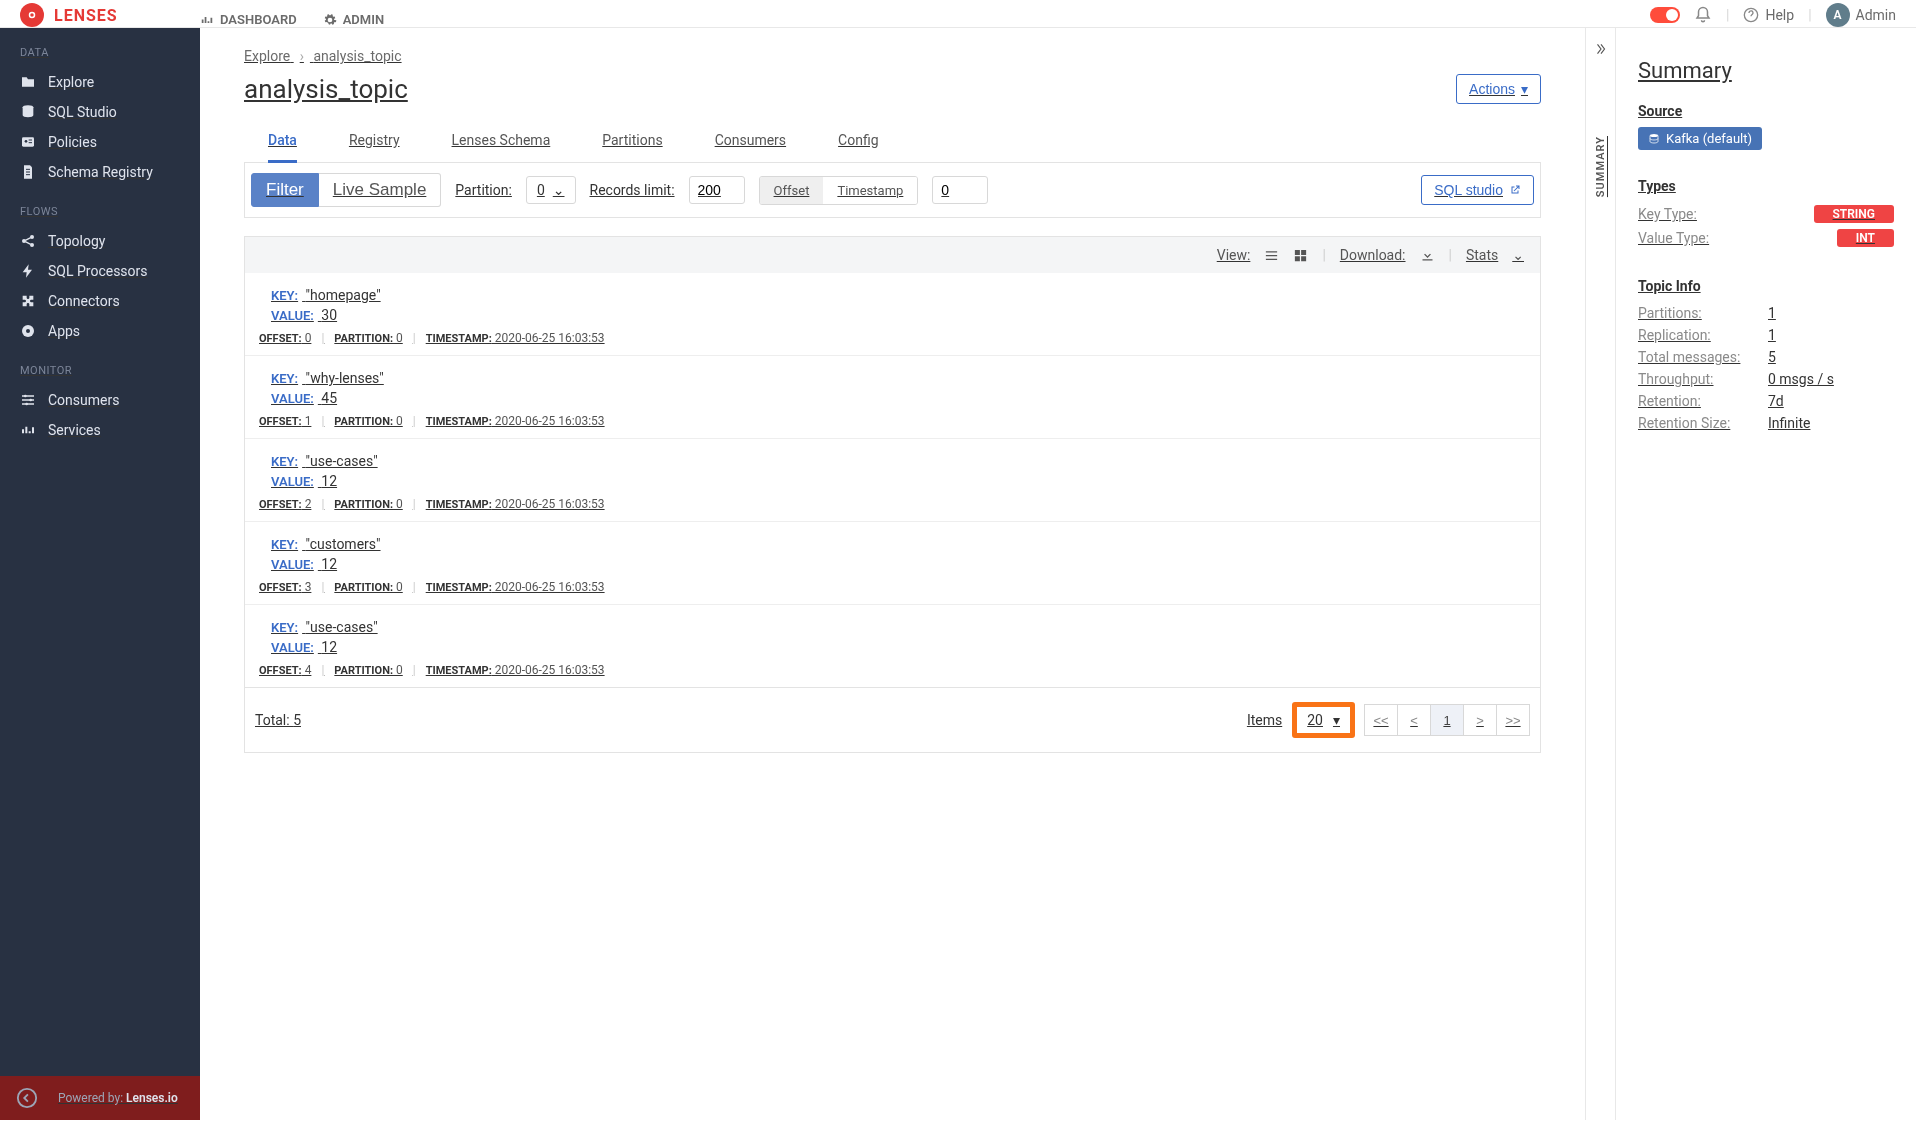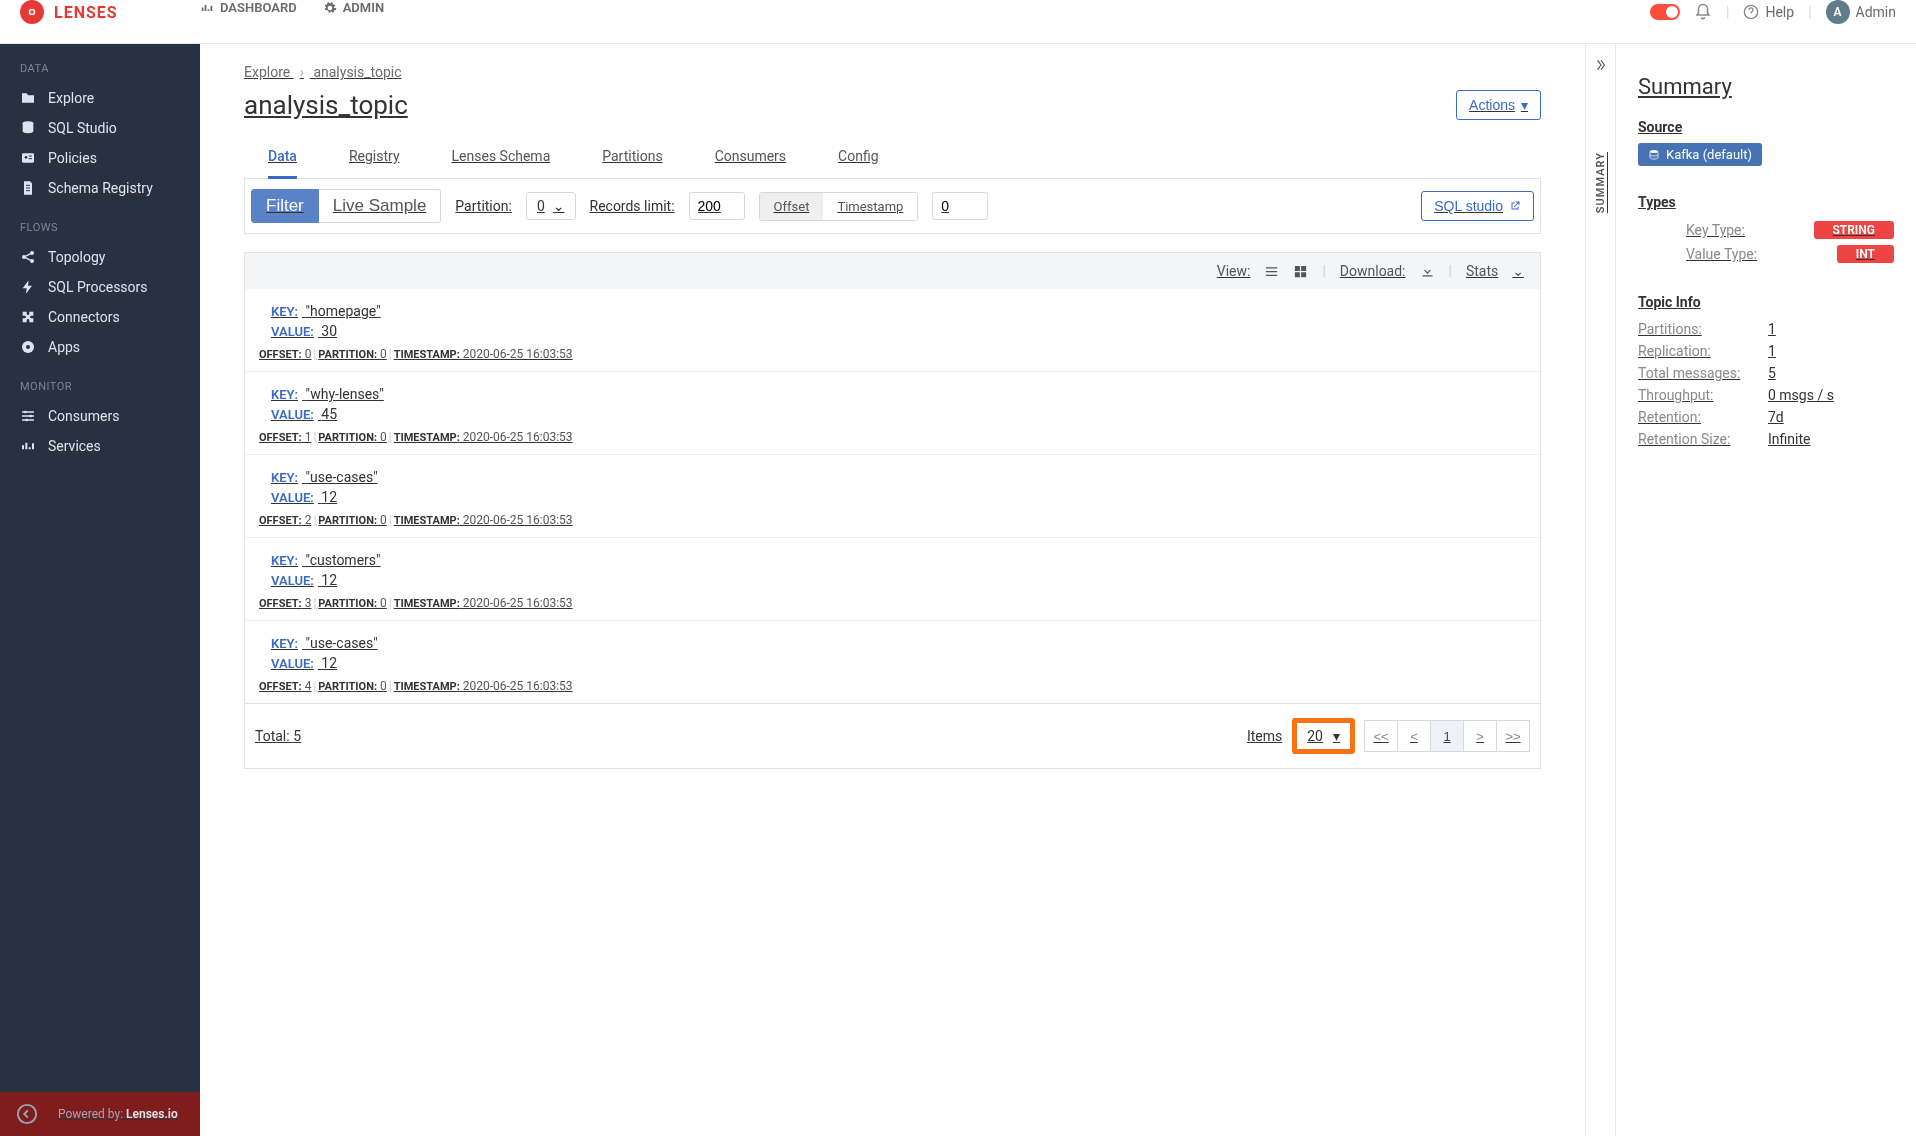--- a/index.html
+++ b/index.html
@@ -1,20 +1,20 @@
 <!DOCTYPE html>
 <html><head>
 <meta charset="utf-8">
 <style>
 * { box-sizing: border-box; margin: 0; padding: 0; }
 body { font-family: -apple-system, BlinkMacSystemFont, "Segoe UI", Roboto, Arial, sans-serif; font-size: 14px; color: #333; background: #fff; }
 a { text-decoration: none; color: inherit; }
 
 
-.topbar { height: 44px; display: flex; align-items: flex-start; padding: 0 20px; border-bottom: 1px solid #e8e8e8; }
+.topbar { height: 28px; display: flex; align-items: flex-end; padding: 0 20px; border-bottom: 1px solid #e8e8e8; }
 .logo-wrap { display: flex; align-items: center; width: 180px; }
 .logo-badge { width: 24px; height: 24px; border-radius: 50%; background: #e53935; display: flex; align-items: center; justify-content: center; margin-right: 10px; }
 .logo-badge svg { width: 12px; height: 12px; fill: #fff; }
 .logo-text { color: #e53935; font-weight: 700; letter-spacing: 1px; font-size: 16px; }
 .topnav { display: flex; gap: 26px; color: #6b6b6b; font-size: 13px; font-weight: 600; }
 .topnav-item { display: flex; align-items: center; gap: 6px; }
 .topnav-item svg { width: 14px; height: 14px; fill: #6b6b6b; }
 .top-right { margin-left: auto; display: flex; align-items: center; gap: 14px; color: #6b6b6b; font-size: 14px; }
 .toggle { width: 30px; height: 16px; border-radius: 8px; background: #ff4c3b; position: relative; }
 .toggle::after { content: ""; position: absolute; right: 2px; top: 2px; width: 12px; height: 12px; border-radius: 50%; background: #fff; }
@@ -69,21 +69,21 @@
 .data-toolbar { background: #f4f5f6; padding: 10px 16px; display: flex; align-items: center; justify-content: flex-end; gap: 14px; color: #555; font-size: 14px; }
 .data-toolbar svg { width: 15px; height: 15px; fill: #555; }
 .tb-sep { color: #cfcfcf; }
 
 .records { }
 .record { border-top: 1px solid #eee; padding: 12px 14px 10px; }
 .record:first-child { border-top: none; }
 .rec-line { padding: 2px 12px; font-size: 14px; }
 .kv-label { color: #3a6cc7; font-weight: 600; font-size: 13px; margin-right: 4px; }
 .kv-val { color: #333; }
-.meta-line { padding: 6px 0 0; font-size: 12px; color: #555; display: flex; gap: 2px; align-items: center; }
+.meta-line { padding: 6px 0 0; font-size: 12px; color: #555; display: flex; gap: 10px; align-items: center; }
 .meta-k { font-weight: 700; color: #333; font-size: 11px; }
 .meta-sep { color: #ccc; }
 
 .pager { border-top: 1px solid #e3e3e3; padding: 14px 10px; display: flex; align-items: center; font-size: 14px; }
 .pager-right { margin-left: auto; display: flex; align-items: center; gap: 10px; }
 .pg-sel { border: 5px solid #f97316; padding: 5px 10px; border-radius: 3px; display: flex; align-items: center; gap: 10px; }
 .pg-group { display: flex; }
 .pg-btn { border: 1px solid #d8d8d8; background: #fff; width: 34px; height: 32px; display: flex; align-items: center; justify-content: center; font-size: 13px; color: #888; margin-left: -1px; }
 .pg-btn.current { background: #eef1f7; color: #444; }
 
@@ -93,21 +93,21 @@
 .vtab-label { writing-mode: vertical-rl; transform: rotate(180deg); font-size: 11px; letter-spacing: 1px; color: #555; margin-top: 80px; font-weight: 600; }
 
 
 .summary { width: 300px; padding: 30px 22px; }
 .summary h2 { font-size: 22px; font-weight: 400; color: #333; margin-bottom: 20px; }
 .sum-head { font-weight: 700; font-size: 14px; margin-bottom: 8px; }
 .chip { display: inline-flex; align-items: center; gap: 6px; background: #4773b5; color: #fff; padding: 4px 10px; border-radius: 3px; font-size: 13px; }
 .chip svg { width: 12px; height: 12px; fill: #fff; }
 .sum-section { margin-top: 28px; }
 .kv-row { display: flex; justify-content: space-between; align-items: center; padding: 3px 0; font-size: 14px; }
-.kv-row .k { color: #8a8a8a; margin-left: 48px; }
+.kv-row .k { color: #8a8a8a; }
 .tag { background: #ef4444; color: #fff; padding: 2px 19px; border-radius: 3px; font-size: 12px; font-weight: 600; }
 .info-row { display: flex; padding: 3px 0; font-size: 14px; }
 .info-row .k { color: #8a8a8a; width: 130px; }
 .info-row .v { color: #333; }
 </style>
 </head>
 <body>
 
 <div class="topbar">
   <div class="logo-wrap">

